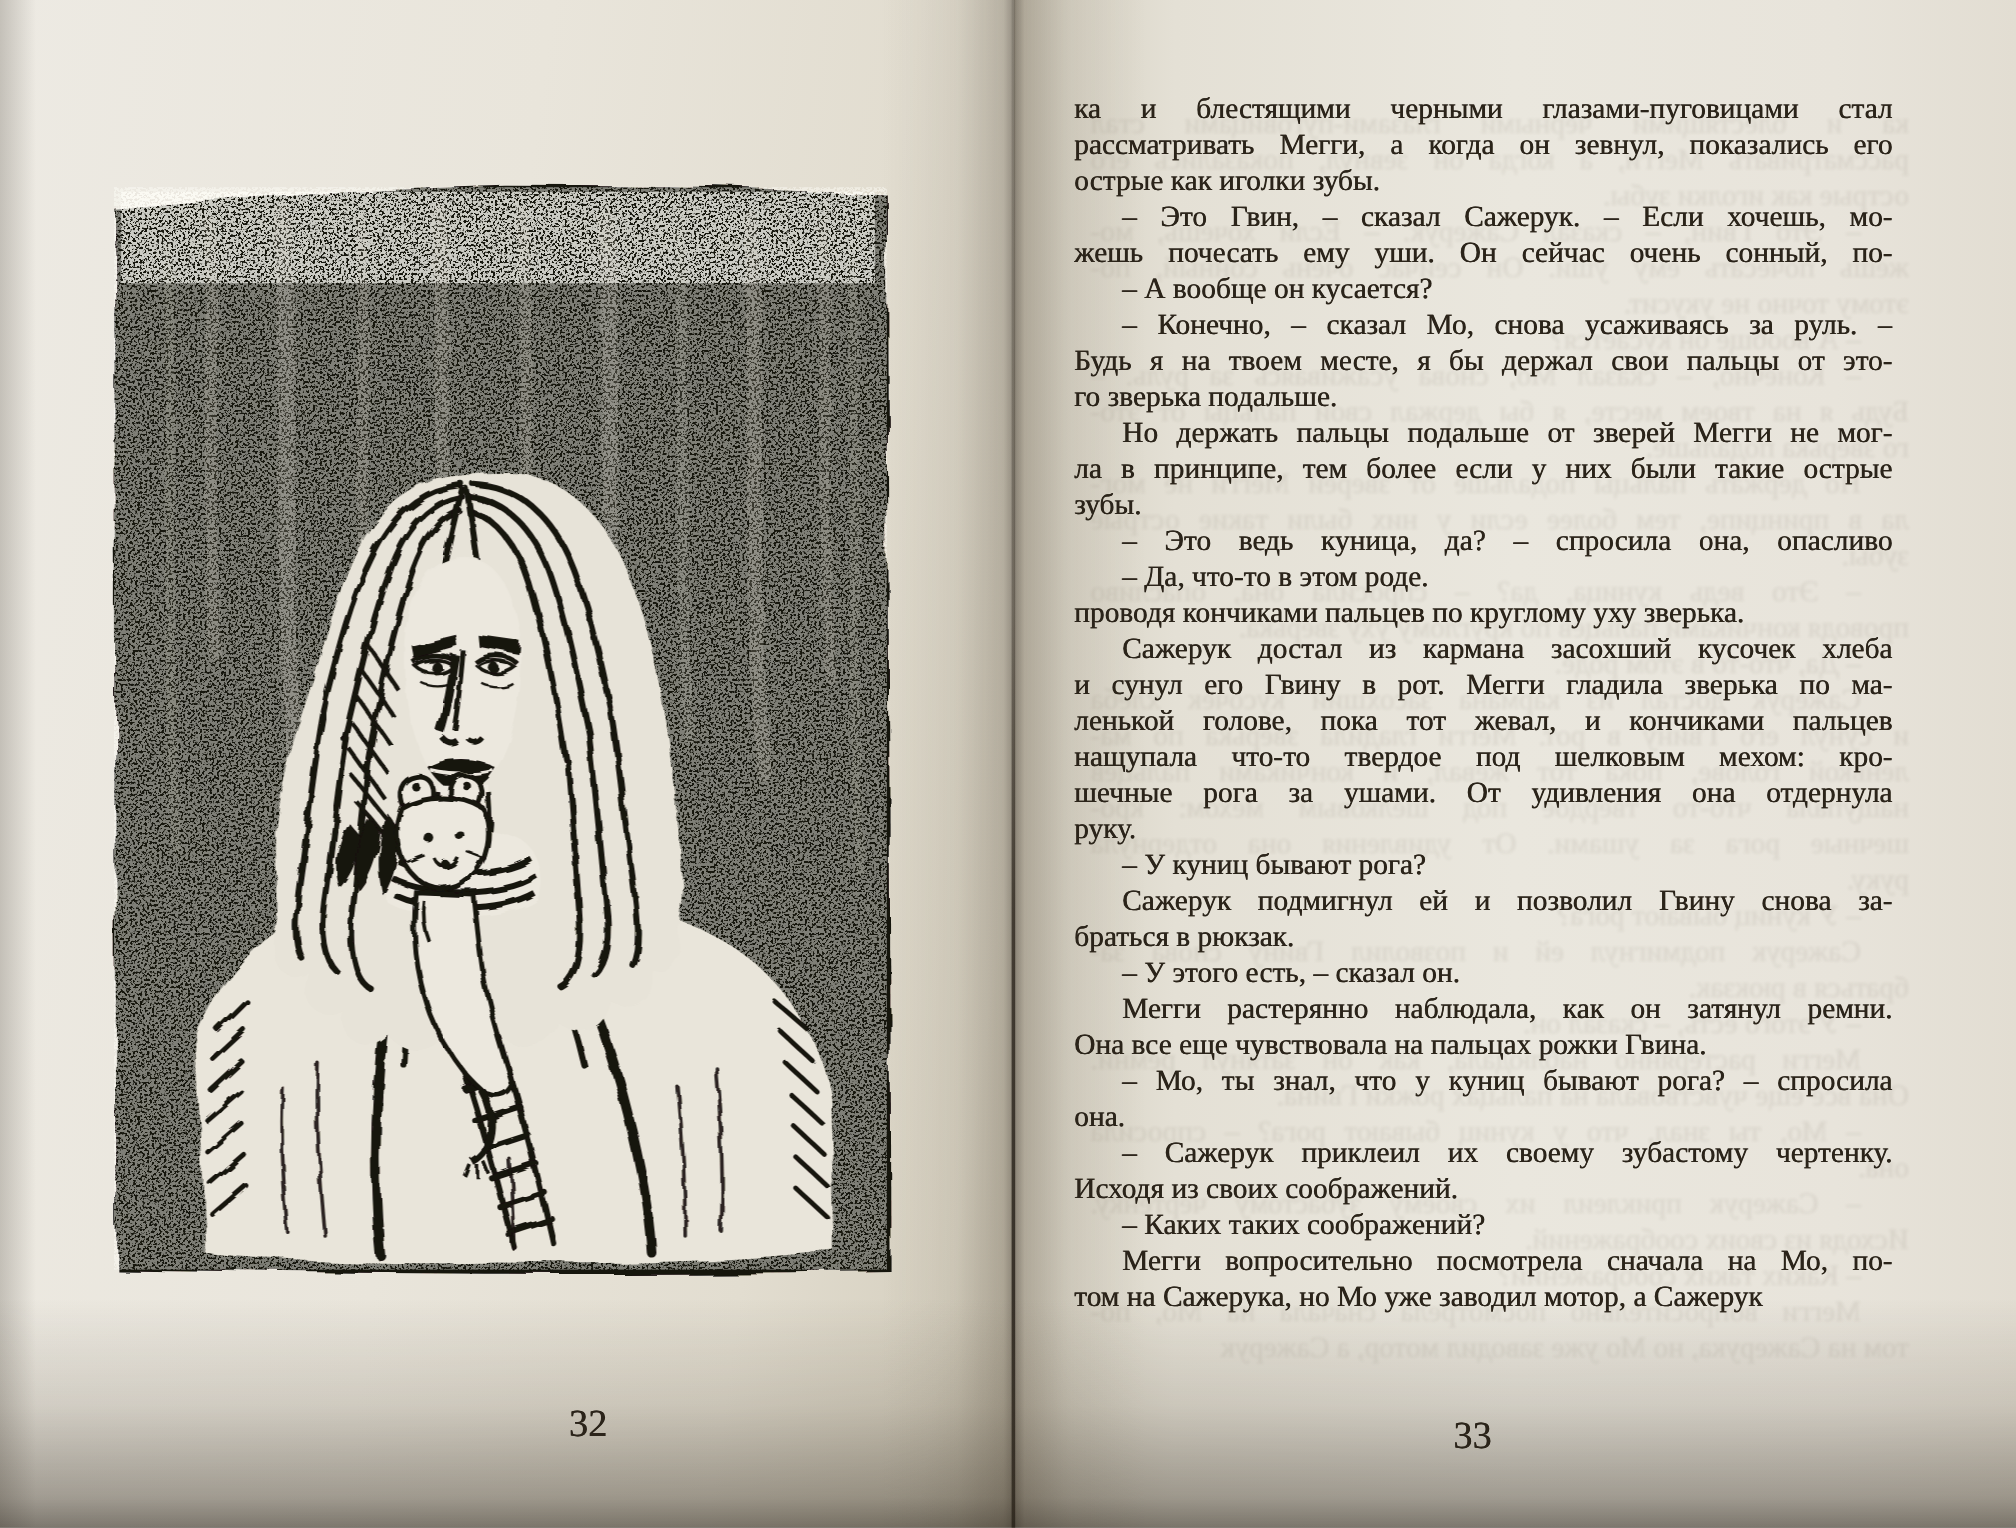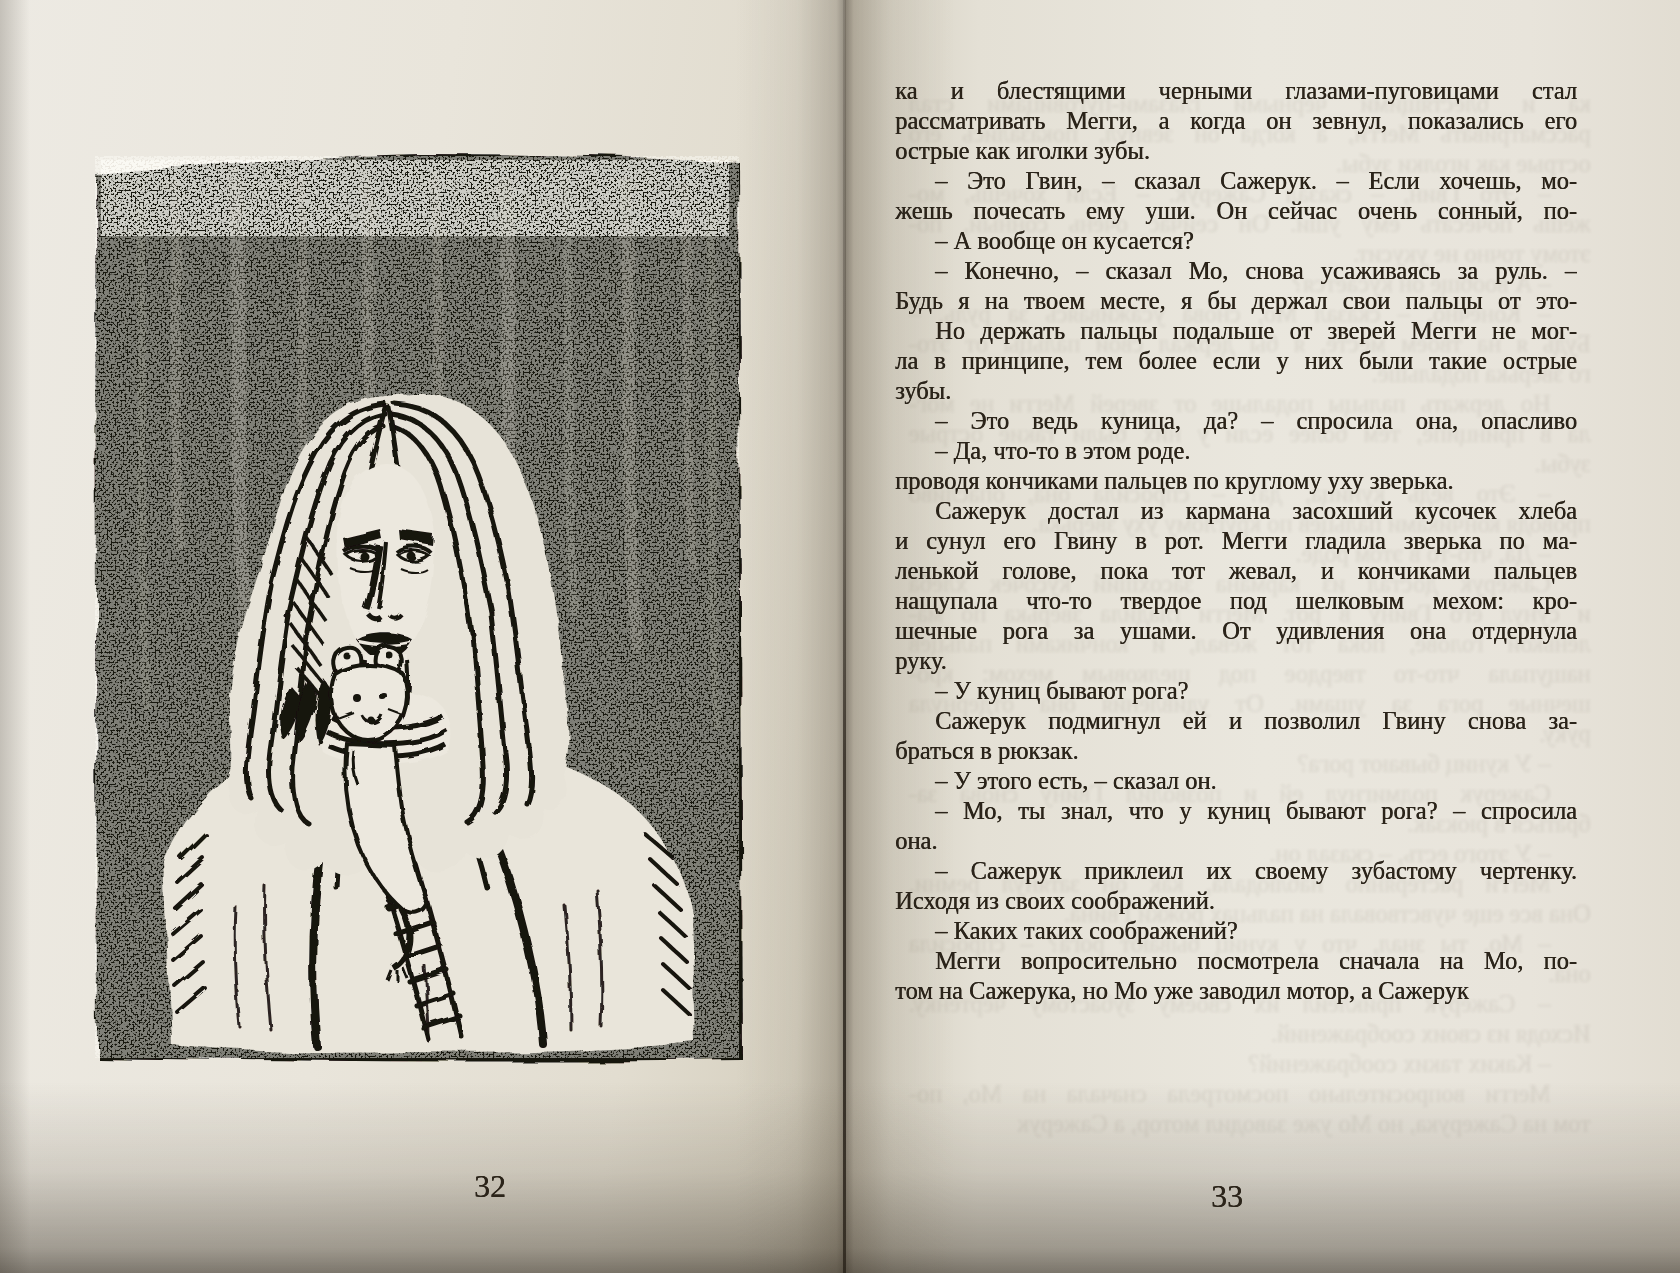--- a/index.html
+++ b/index.html
@@ -284,36 +284,39 @@
       </div>
       <div class="text-block" id="text-block">
         <div class="tline">ка и блестящими черными глазами-пуговицами стал</div>
         <div class="tline">рассматривать Мегги, а когда он зевнул, показались его</div>
         <div class="tline tlast">острые как иголки зубы.</div>
         <div class="tline tindent">– Это Гвин, – сказал Сажерук. – Если хочешь, мо-</div>
         <div class="tline">жешь почесать ему уши. Он сейчас очень сонный, по-</div>
         <div class="tline tlast tindent">– А вообще он кусается?</div>
         <div class="tline tindent">– Конечно, – сказал Мо, снова усаживаясь за руль. –</div>
         <div class="tline">Будь я на твоем месте, я бы держал свои пальцы от это-</div>
+        <div class="tline tlast">го зверька подальше.</div>
         <div class="tline tindent">Но держать пальцы подальше от зверей Мегги не мог-</div>
         <div class="tline">ла в принципе, тем более если у них были такие острые</div>
         <div class="tline tlast">зубы.</div>
         <div class="tline tindent">– Это ведь куница, да? – спросила она, опасливо</div>
         <div class="tline tlast tindent">– Да, что-то в этом роде.</div>
         <div class="tline tlast">проводя кончиками пальцев по круглому уху зверька.</div>
         <div class="tline tindent">Сажерук достал из кармана засохший кусочек хлеба</div>
         <div class="tline">и сунул его Гвину в рот. Мегги гладила зверька по ма-</div>
         <div class="tline">ленькой голове, пока тот жевал, и кончиками пальцев</div>
         <div class="tline">нащупала что-то твердое под шелковым мехом: кро-</div>
         <div class="tline">шечные рога за ушами. От удивления она отдернула</div>
         <div class="tline tlast">руку.</div>
         <div class="tline tlast tindent">– У куниц бывают рога?</div>
         <div class="tline tindent">Сажерук подмигнул ей и позволил Гвину снова за-</div>
         <div class="tline tlast">браться в рюкзак.</div>
         <div class="tline tlast tindent">– У этого есть, – сказал он.</div>
+        <div class="tline tindent">Мегги растерянно наблюдала, как он затянул ремни.</div>
+        <div class="tline tlast">Она все еще чувствовала на пальцах рожки Гвина.</div>
         <div class="tline tindent">– Мо, ты знал, что у куниц бывают рога? – спросила</div>
         <div class="tline tlast">она.</div>
         <div class="tline tindent">– Сажерук приклеил их своему зубастому чертенку.</div>
         <div class="tline tlast">Исходя из своих соображений.</div>
         <div class="tline tlast tindent">– Каких таких соображений?</div>
         <div class="tline tindent">Мегги вопросительно посмотрела сначала на Мо, по-</div>
         <div class="tline tlast">том на Сажерука, но Мо уже заводил мотор, а Сажерук</div>
       </div>
     <div class="pagenum pagenum-right">33</div>
   </div>

